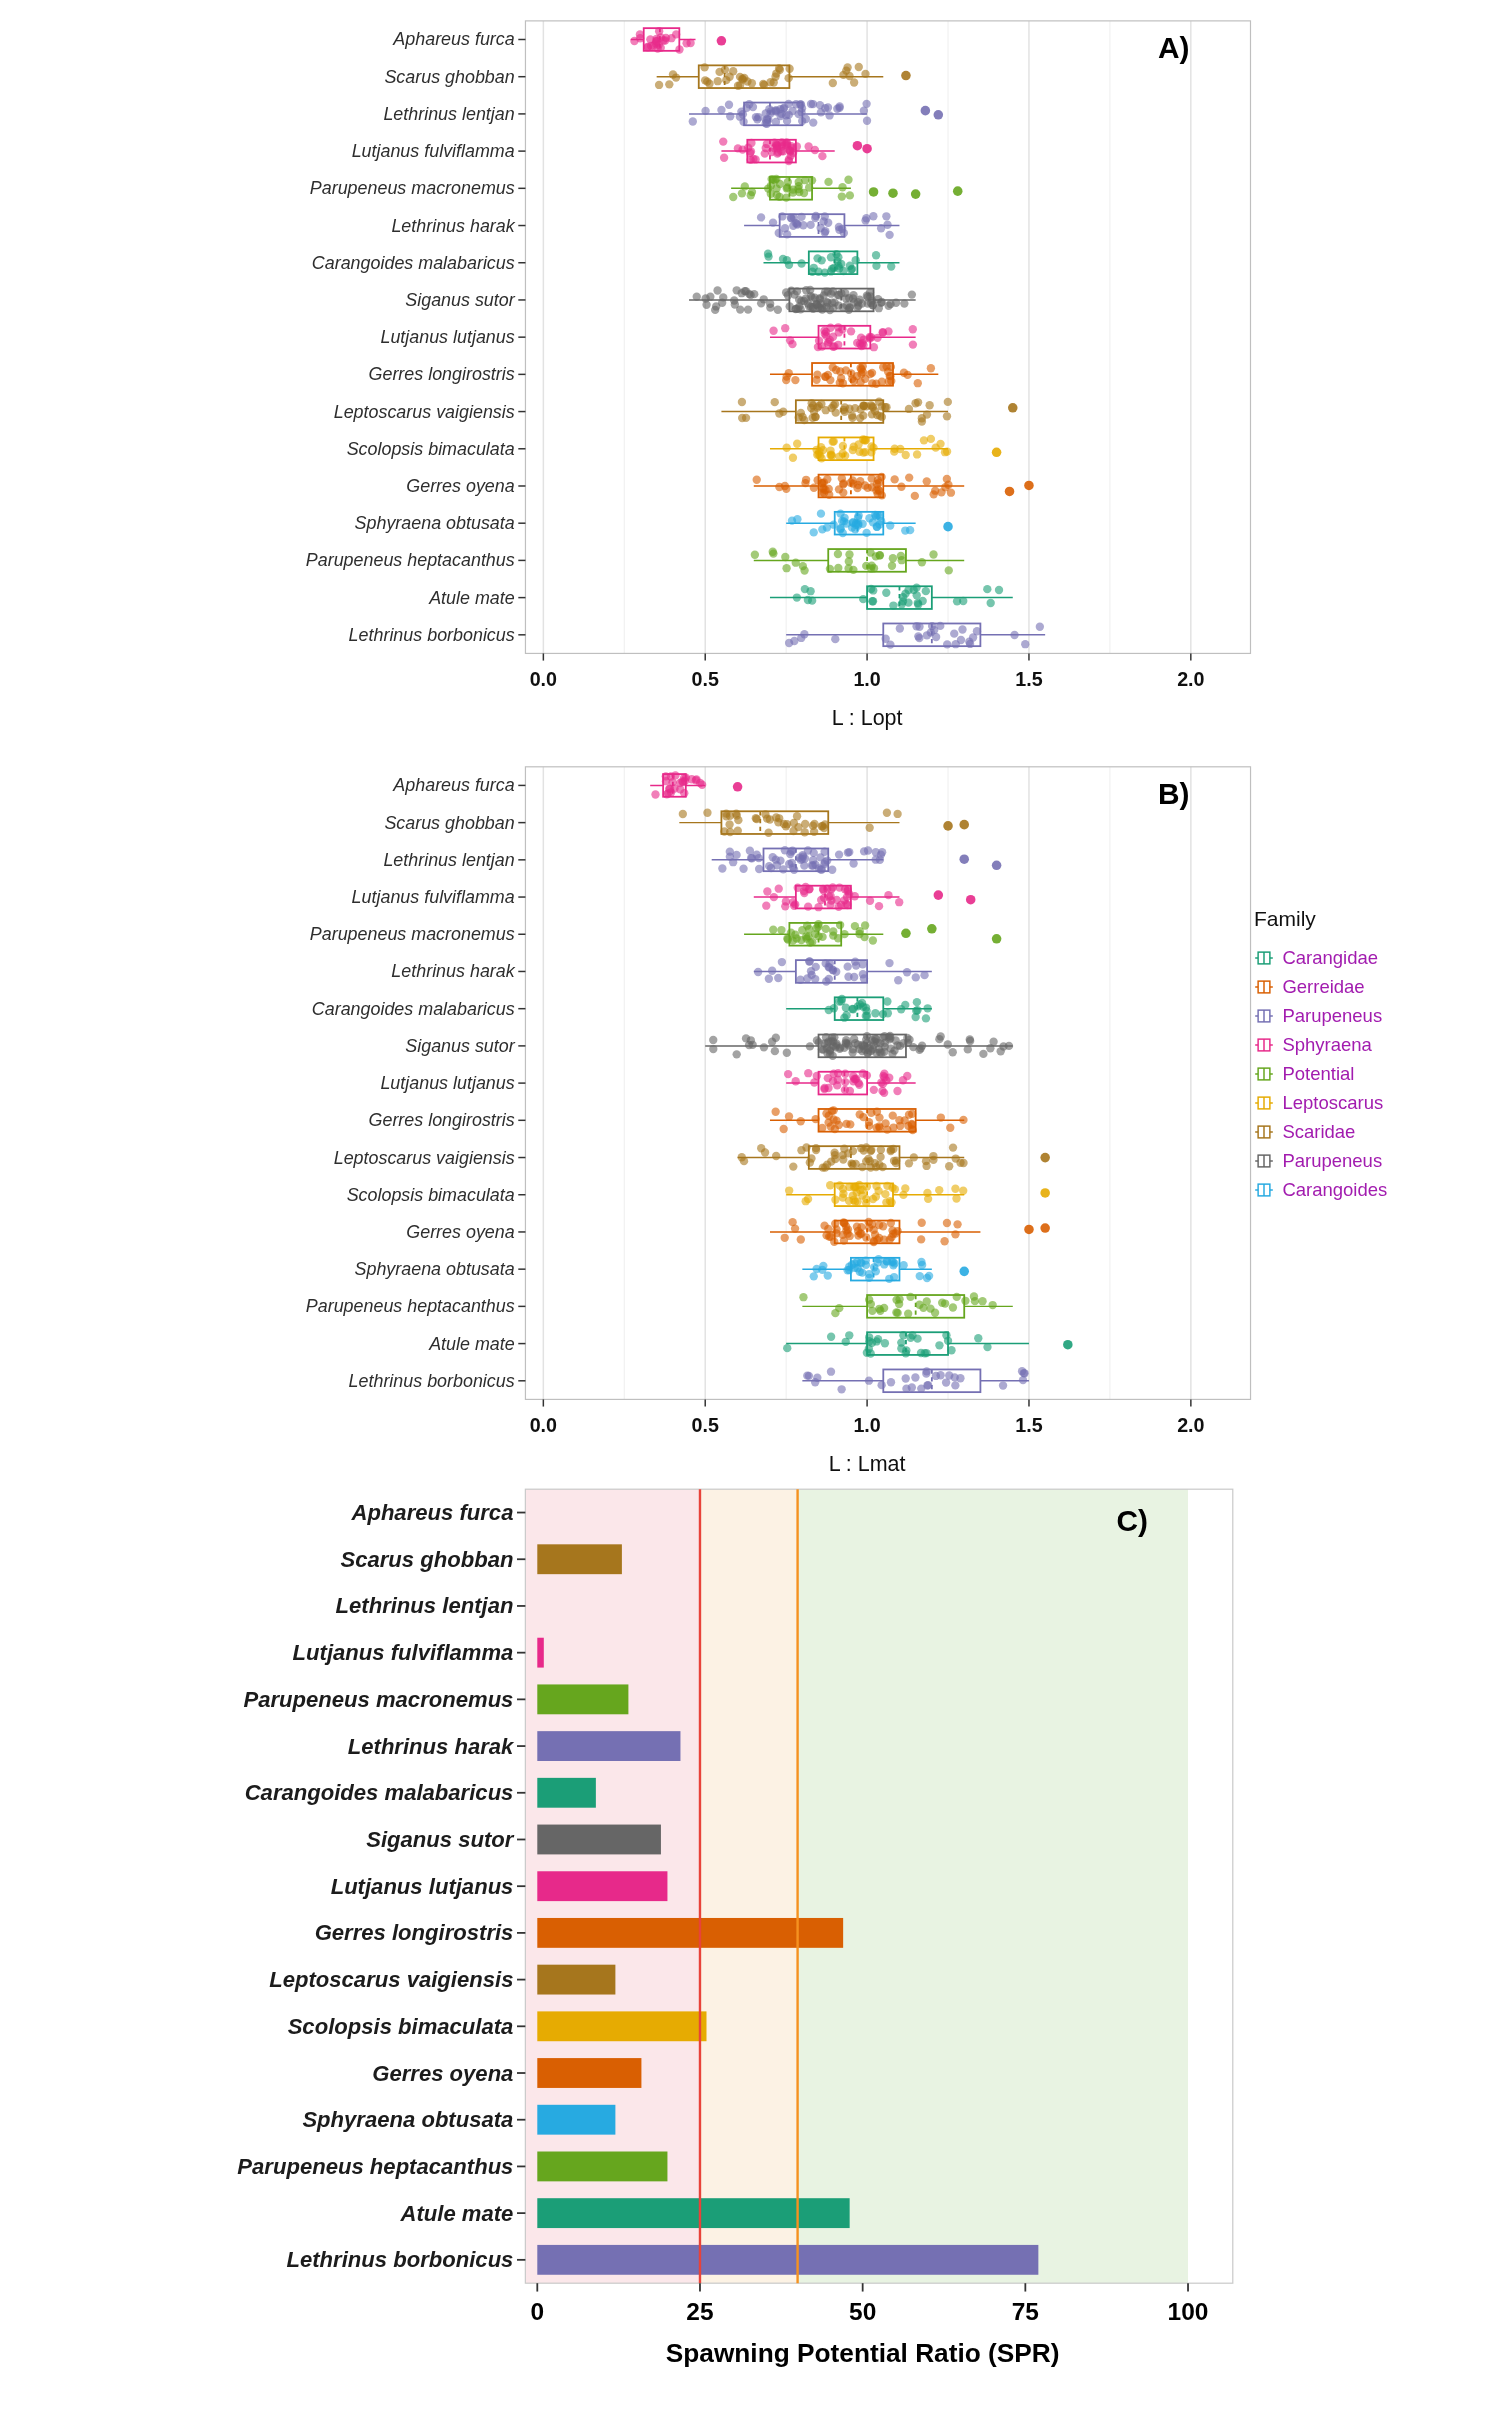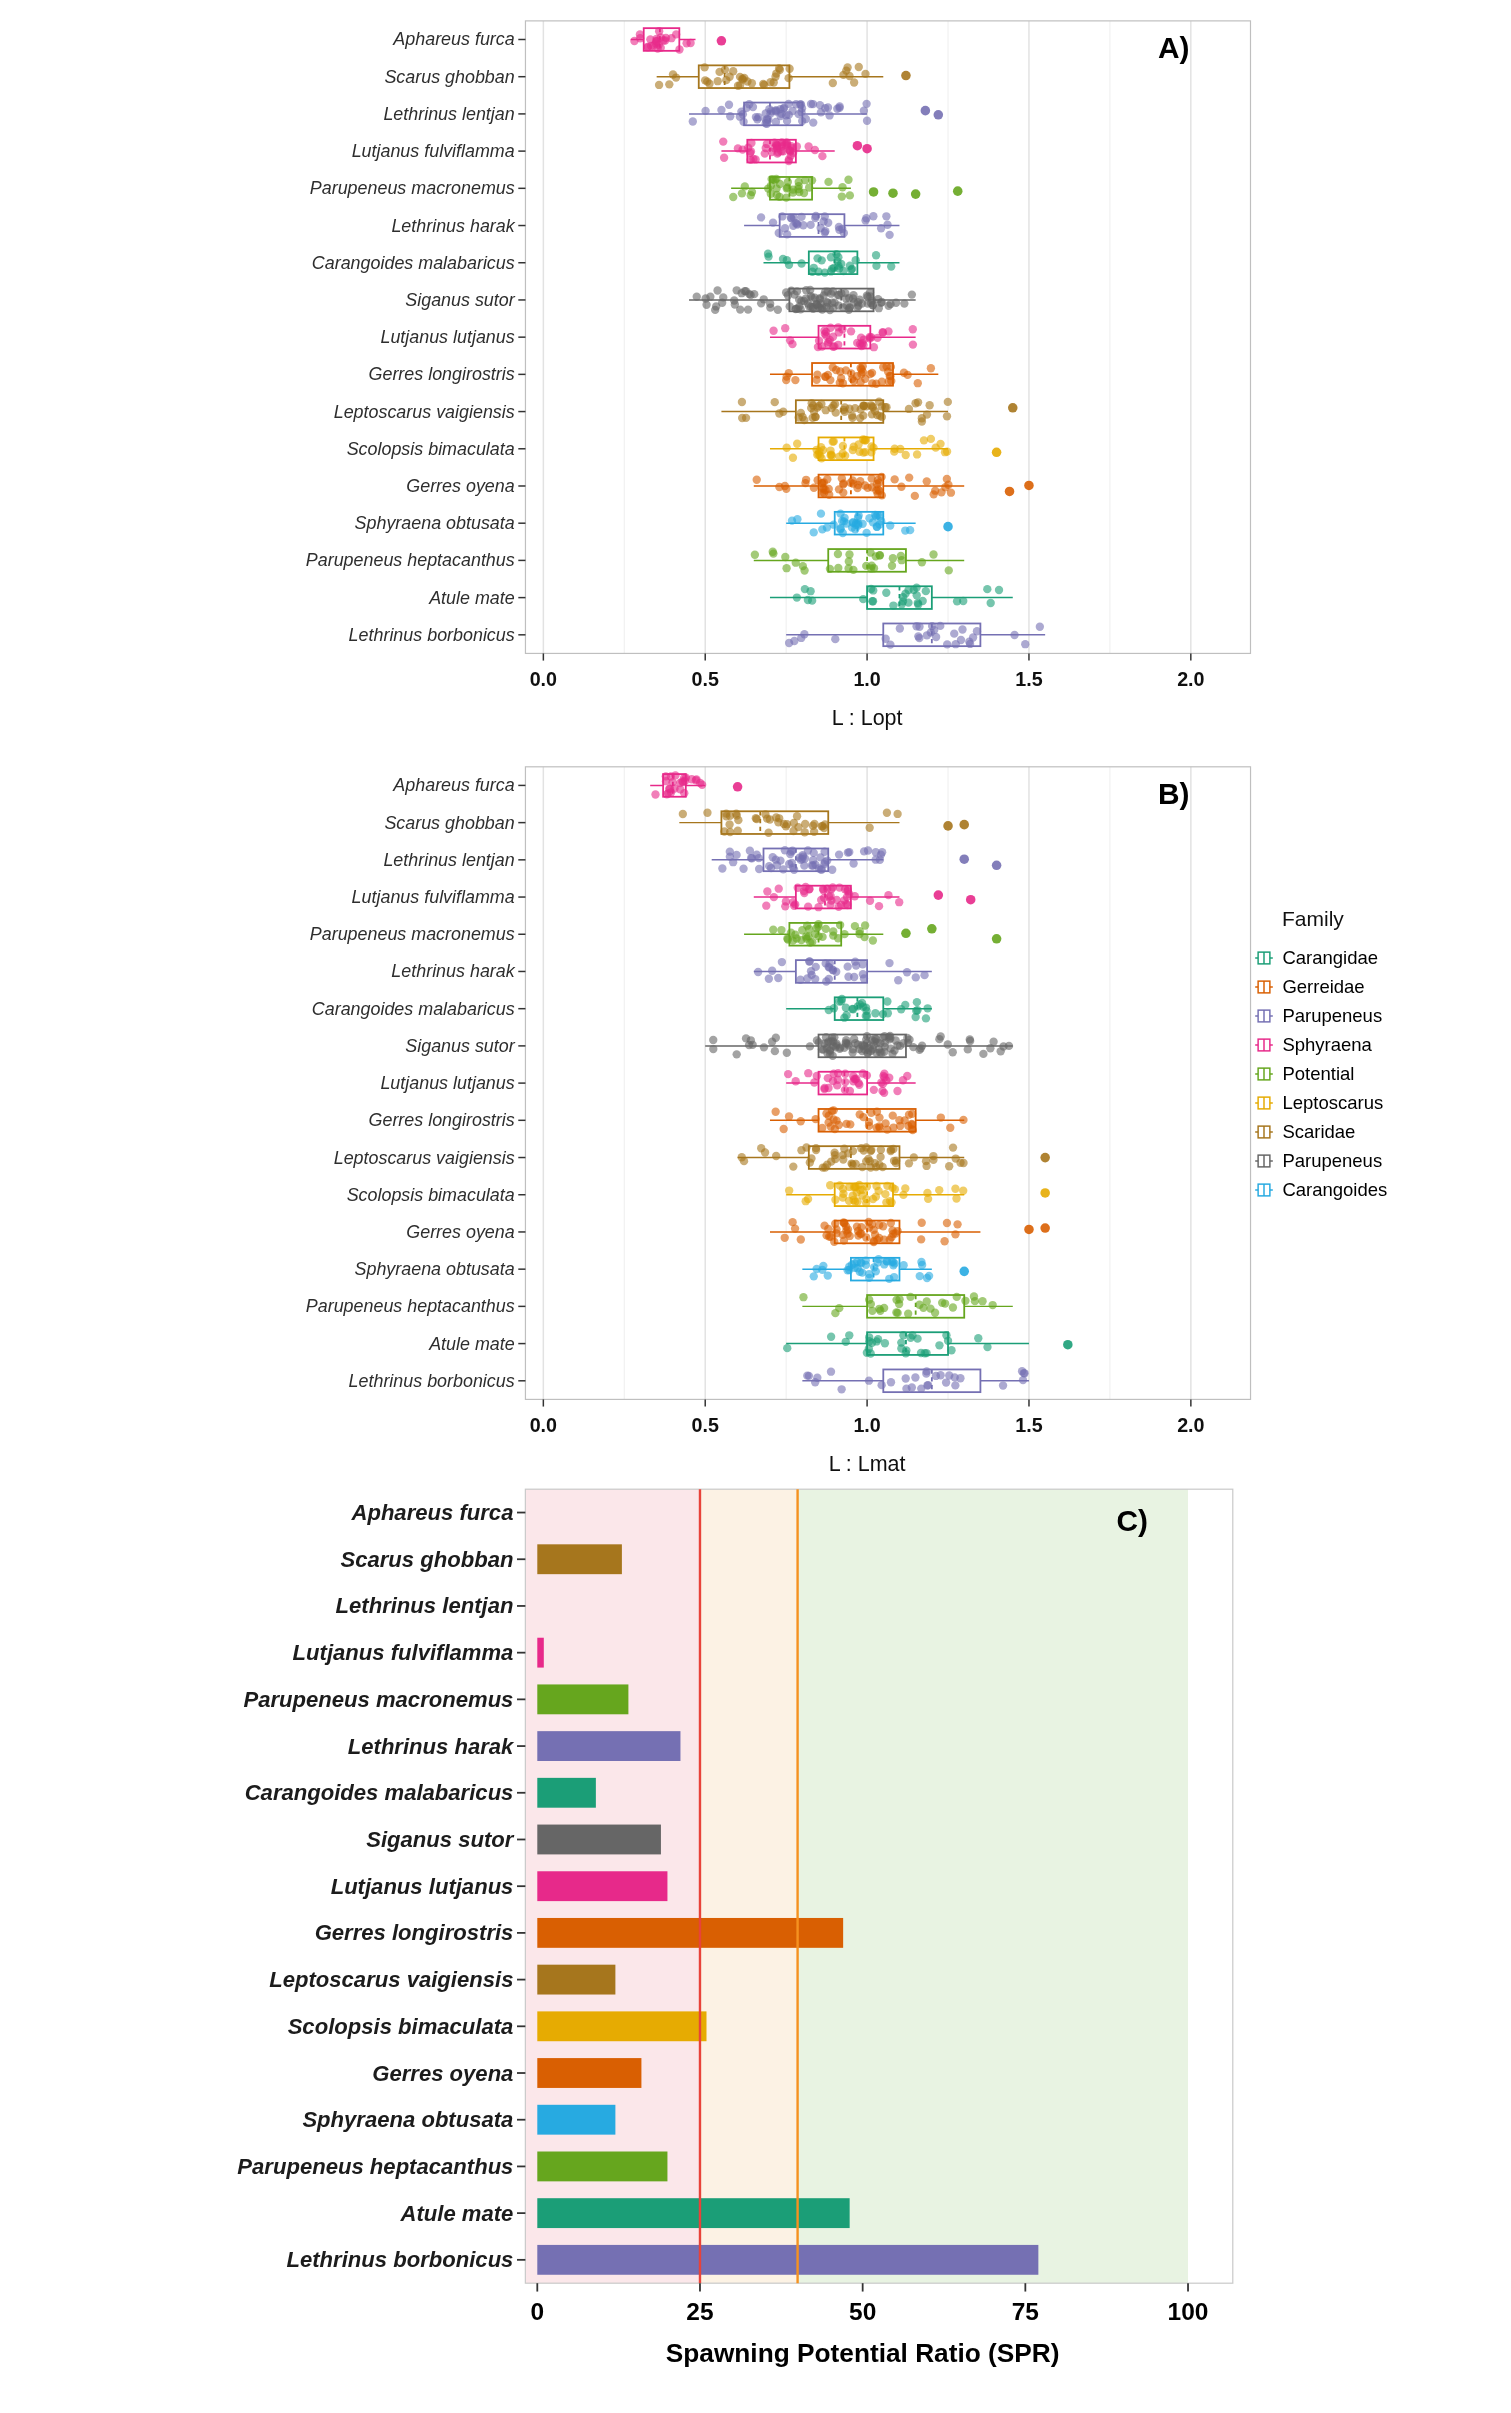--- a/index.html
+++ b/index.html
@@ -10,23 +10,23 @@
   #panel-c{height:939px;}
   svg{display:block;}
   .sp-label{font:italic 30px "Liberation Sans",sans-serif;fill:#2e2e2e;}
   .sp-label-c{font:italic 700 37px "Liberation Sans",sans-serif;fill:#1c1c1c;}
   .tick-label{font:700 33px "Liberation Sans",sans-serif;fill:#101010;}
   .tick-label-c{font:700 41px "Liberation Sans",sans-serif;fill:#000;}
   .axis-title{font:400 36px "Liberation Sans",sans-serif;fill:#101010;}
   .axis-title-c{font:700 44px "Liberation Sans",sans-serif;fill:#000;}
   .panel-letter{font:700 50px "Liberation Sans",sans-serif;fill:#000;}
   .legend{position:absolute;left:1254px;top:176px;width:257px;}
-  .legend-title{font-size:21px;color:#111;margin-bottom:12px;margin-left:28px;}
+  .legend-title{font-size:21px;color:#111;margin-bottom:12px;}
   .legend-item{display:flex;align-items:center;gap:8.4px;height:29px;}
-  .legend-item .label{font-size:18.5px;color:#000000;}
+  .legend-item .label{font-size:18.5px;color:#a21caf;}
 </style>
 </head>
 <body>
 
 <section class="panel" id="panel-a">
   <svg id="svg-a" width="1511" height="731" viewBox="0 0 2531 1225">
       <line x1="910" x2="910" y1="35" y2="1095" stroke="#E2E2E2" stroke-width="2.5"></line>
       <line x1="1045.625" x2="1045.625" y1="35" y2="1095" stroke="#F1F1F1" stroke-width="2"></line>
       <line x1="1181.25" x2="1181.25" y1="35" y2="1095" stroke="#E2E2E2" stroke-width="2.5"></line>
       <line x1="1316.875" x2="1316.875" y1="35" y2="1095" stroke="#F1F1F1" stroke-width="2"></line>

